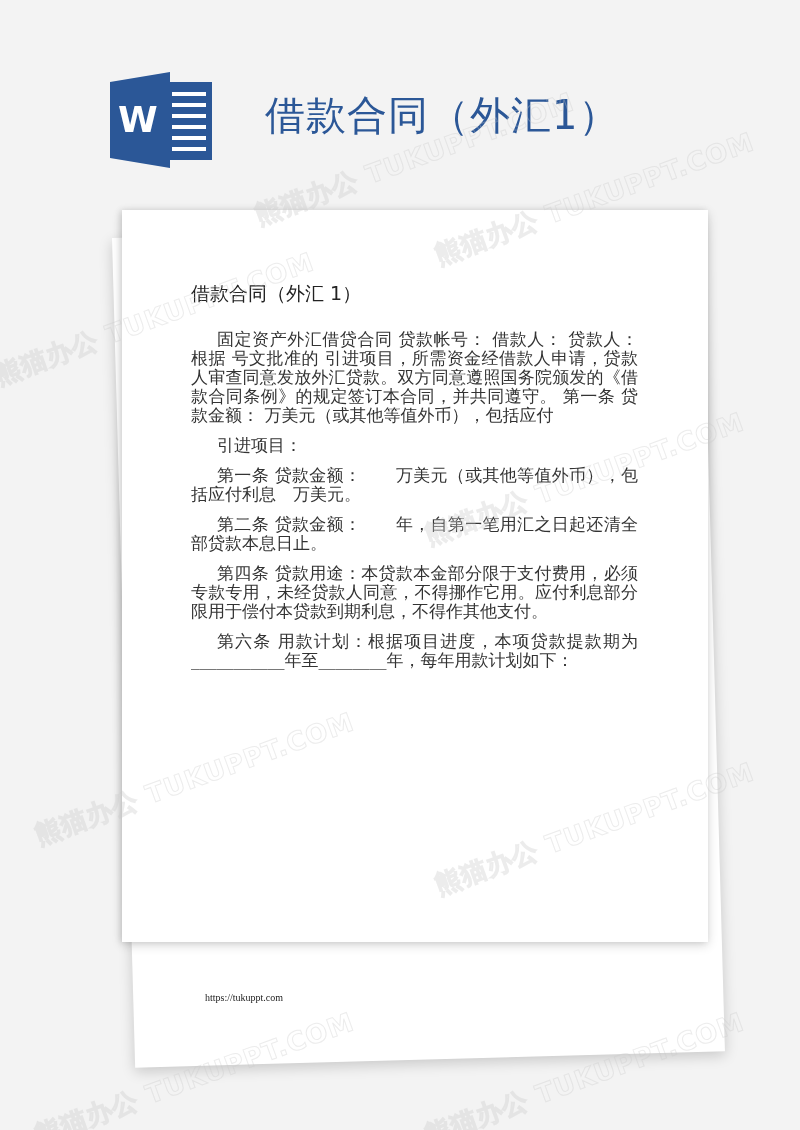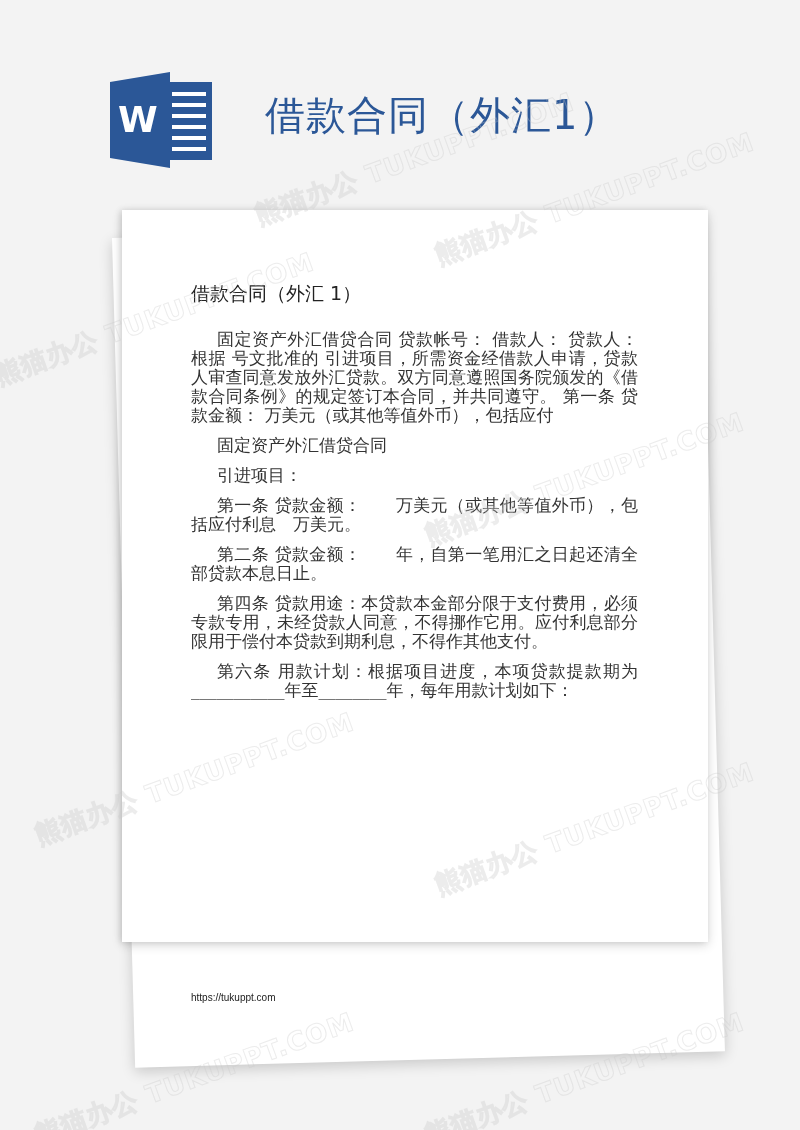--- a/index.html
+++ b/index.html
@@ -30,22 +30,22 @@
     position: absolute; left: 69px; top: 71px;
     font-family: "DejaVu Sans", "Liberation Sans", sans-serif;
     font-size: 19px; color: #222; white-space: nowrap;
   }
   .body-text {
     position: absolute; left: 69px; top: 120px; width: 447px;
     font-size: 17px; line-height: 19px; color: #333;
   }
   .body-text p { margin: 0 0 11px 0; text-indent: 26px; text-align: justify; }
   .footer-url {
-    position: absolute; left: 69px; top: 782px;
-    font-family: Liberation Sans, sans-serif;
+    position: absolute; left: 83px; top: 782px;
+    font-family: Liberation Serif, serif;
     font-size: 10px; color: #222;
   }
   .watermark {
     position: absolute; white-space: nowrap;
     font-family: "DejaVu Sans", "Liberation Sans", sans-serif;
     font-size: 26px; font-weight: bold; letter-spacing: 1px;
     color: rgba(255,255,255,0.0);
     -webkit-text-stroke: 1px rgba(200,200,200,0.35);
     transform: rotate(-20deg); transform-origin: 0 0;
     pointer-events: none;
@@ -68,21 +68,20 @@
   </svg>
   <div class="header-title">借款合同（外汇1）</div>
 </div>
 
 <div class="sheet-back"></div>
 
 <div class="page">
   <div class="doc-title">借款合同（外汇 1）</div>
   <div class="body-text">
     <p>固定资产外汇借贷合同 贷款帐号： 借款人： 贷款人： 根据 号文批准的 引进项目，所需资金经借款人申请，贷款人审查同意发放外汇贷款。双方同意遵照国务院颁发的《借款合同条例》的规定签订本合同，并共同遵守。 第一条 贷款金额： 万美元（或其他等值外币），包括应付</p>
-    <p>固定资产外汇借贷合同</p>
     <p>引进项目：</p>
     <p>第一条 贷款金额：　　万美元（或其他等值外币），包括应付利息　万美元。</p>
     <p>第二条 贷款金额：　　年，自第一笔用汇之日起还清全部贷款本息日止。</p>
     <p>第四条 贷款用途：本贷款本金部分限于支付费用，必须专款专用，未经贷款人同意，不得挪作它用。应付利息部分限用于偿付本贷款到期利息，不得作其他支付。</p>
     <p>第六条 用款计划：根据项目进度，本项贷款提款期为___________年至________年，每年用款计划如下：</p>
   </div>
   <div class="footer-url">https://tukuppt.com</div>
 </div>
 
 <div class="watermark" style="left:250px; top:200px;">熊猫办公 TUKUPPT.COM</div>

